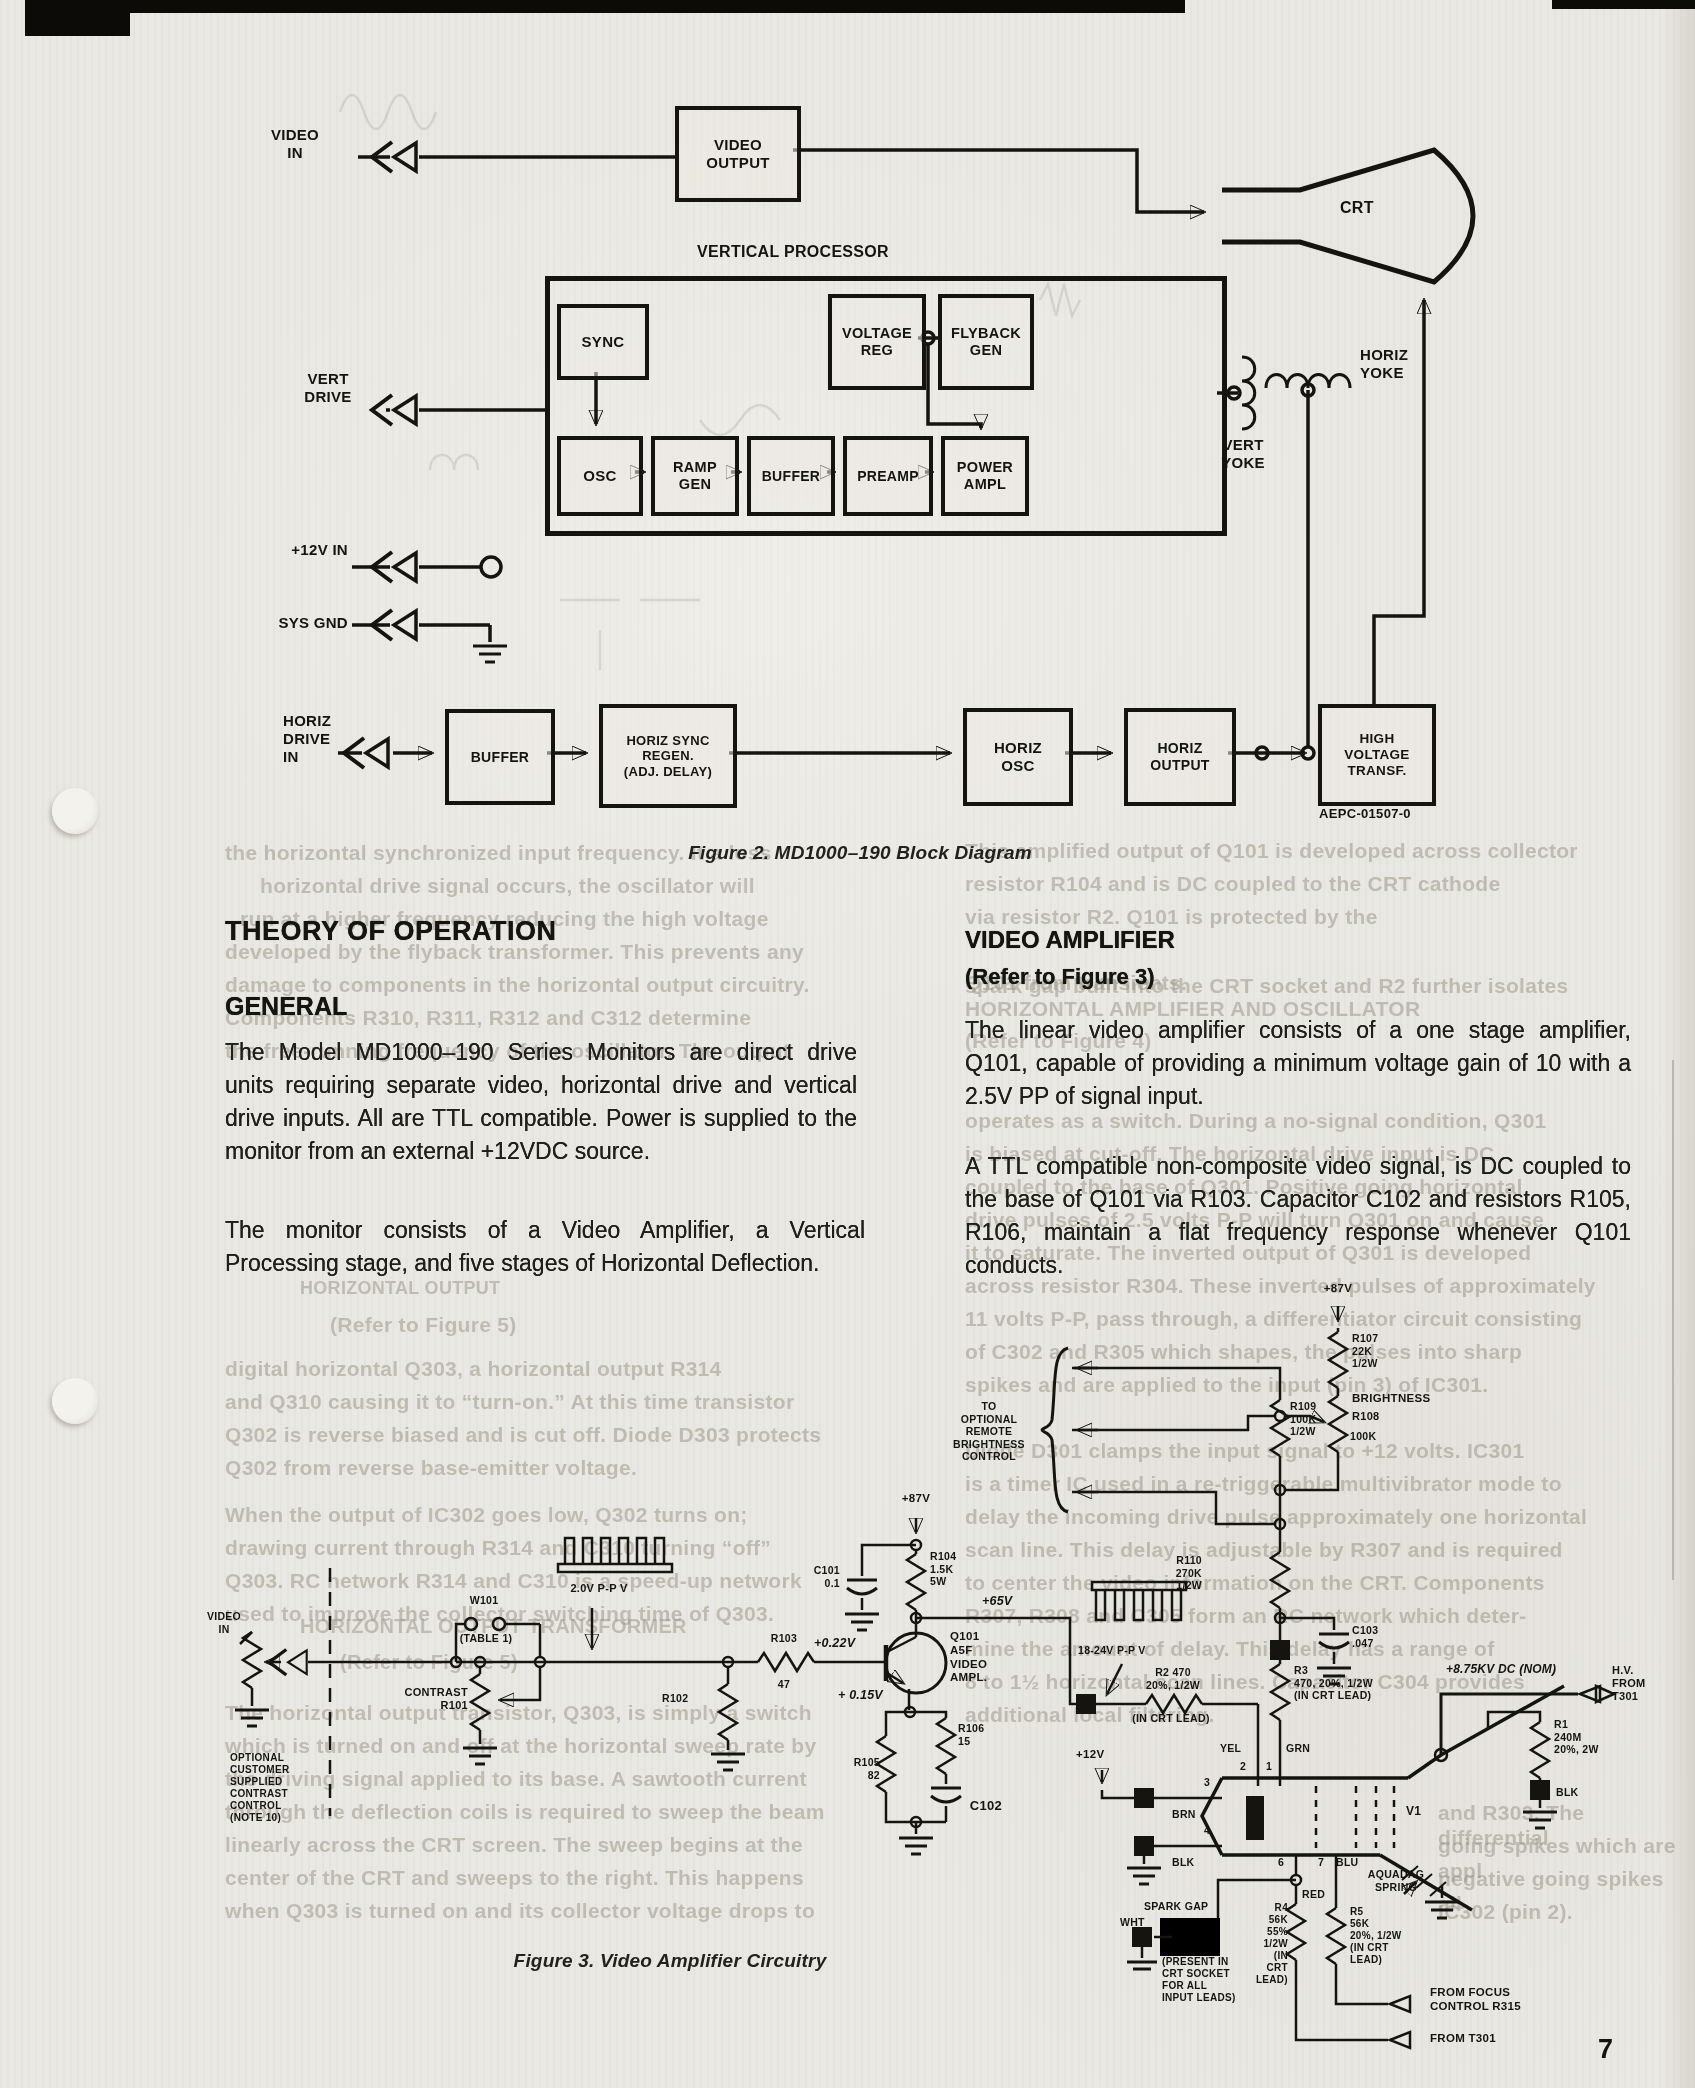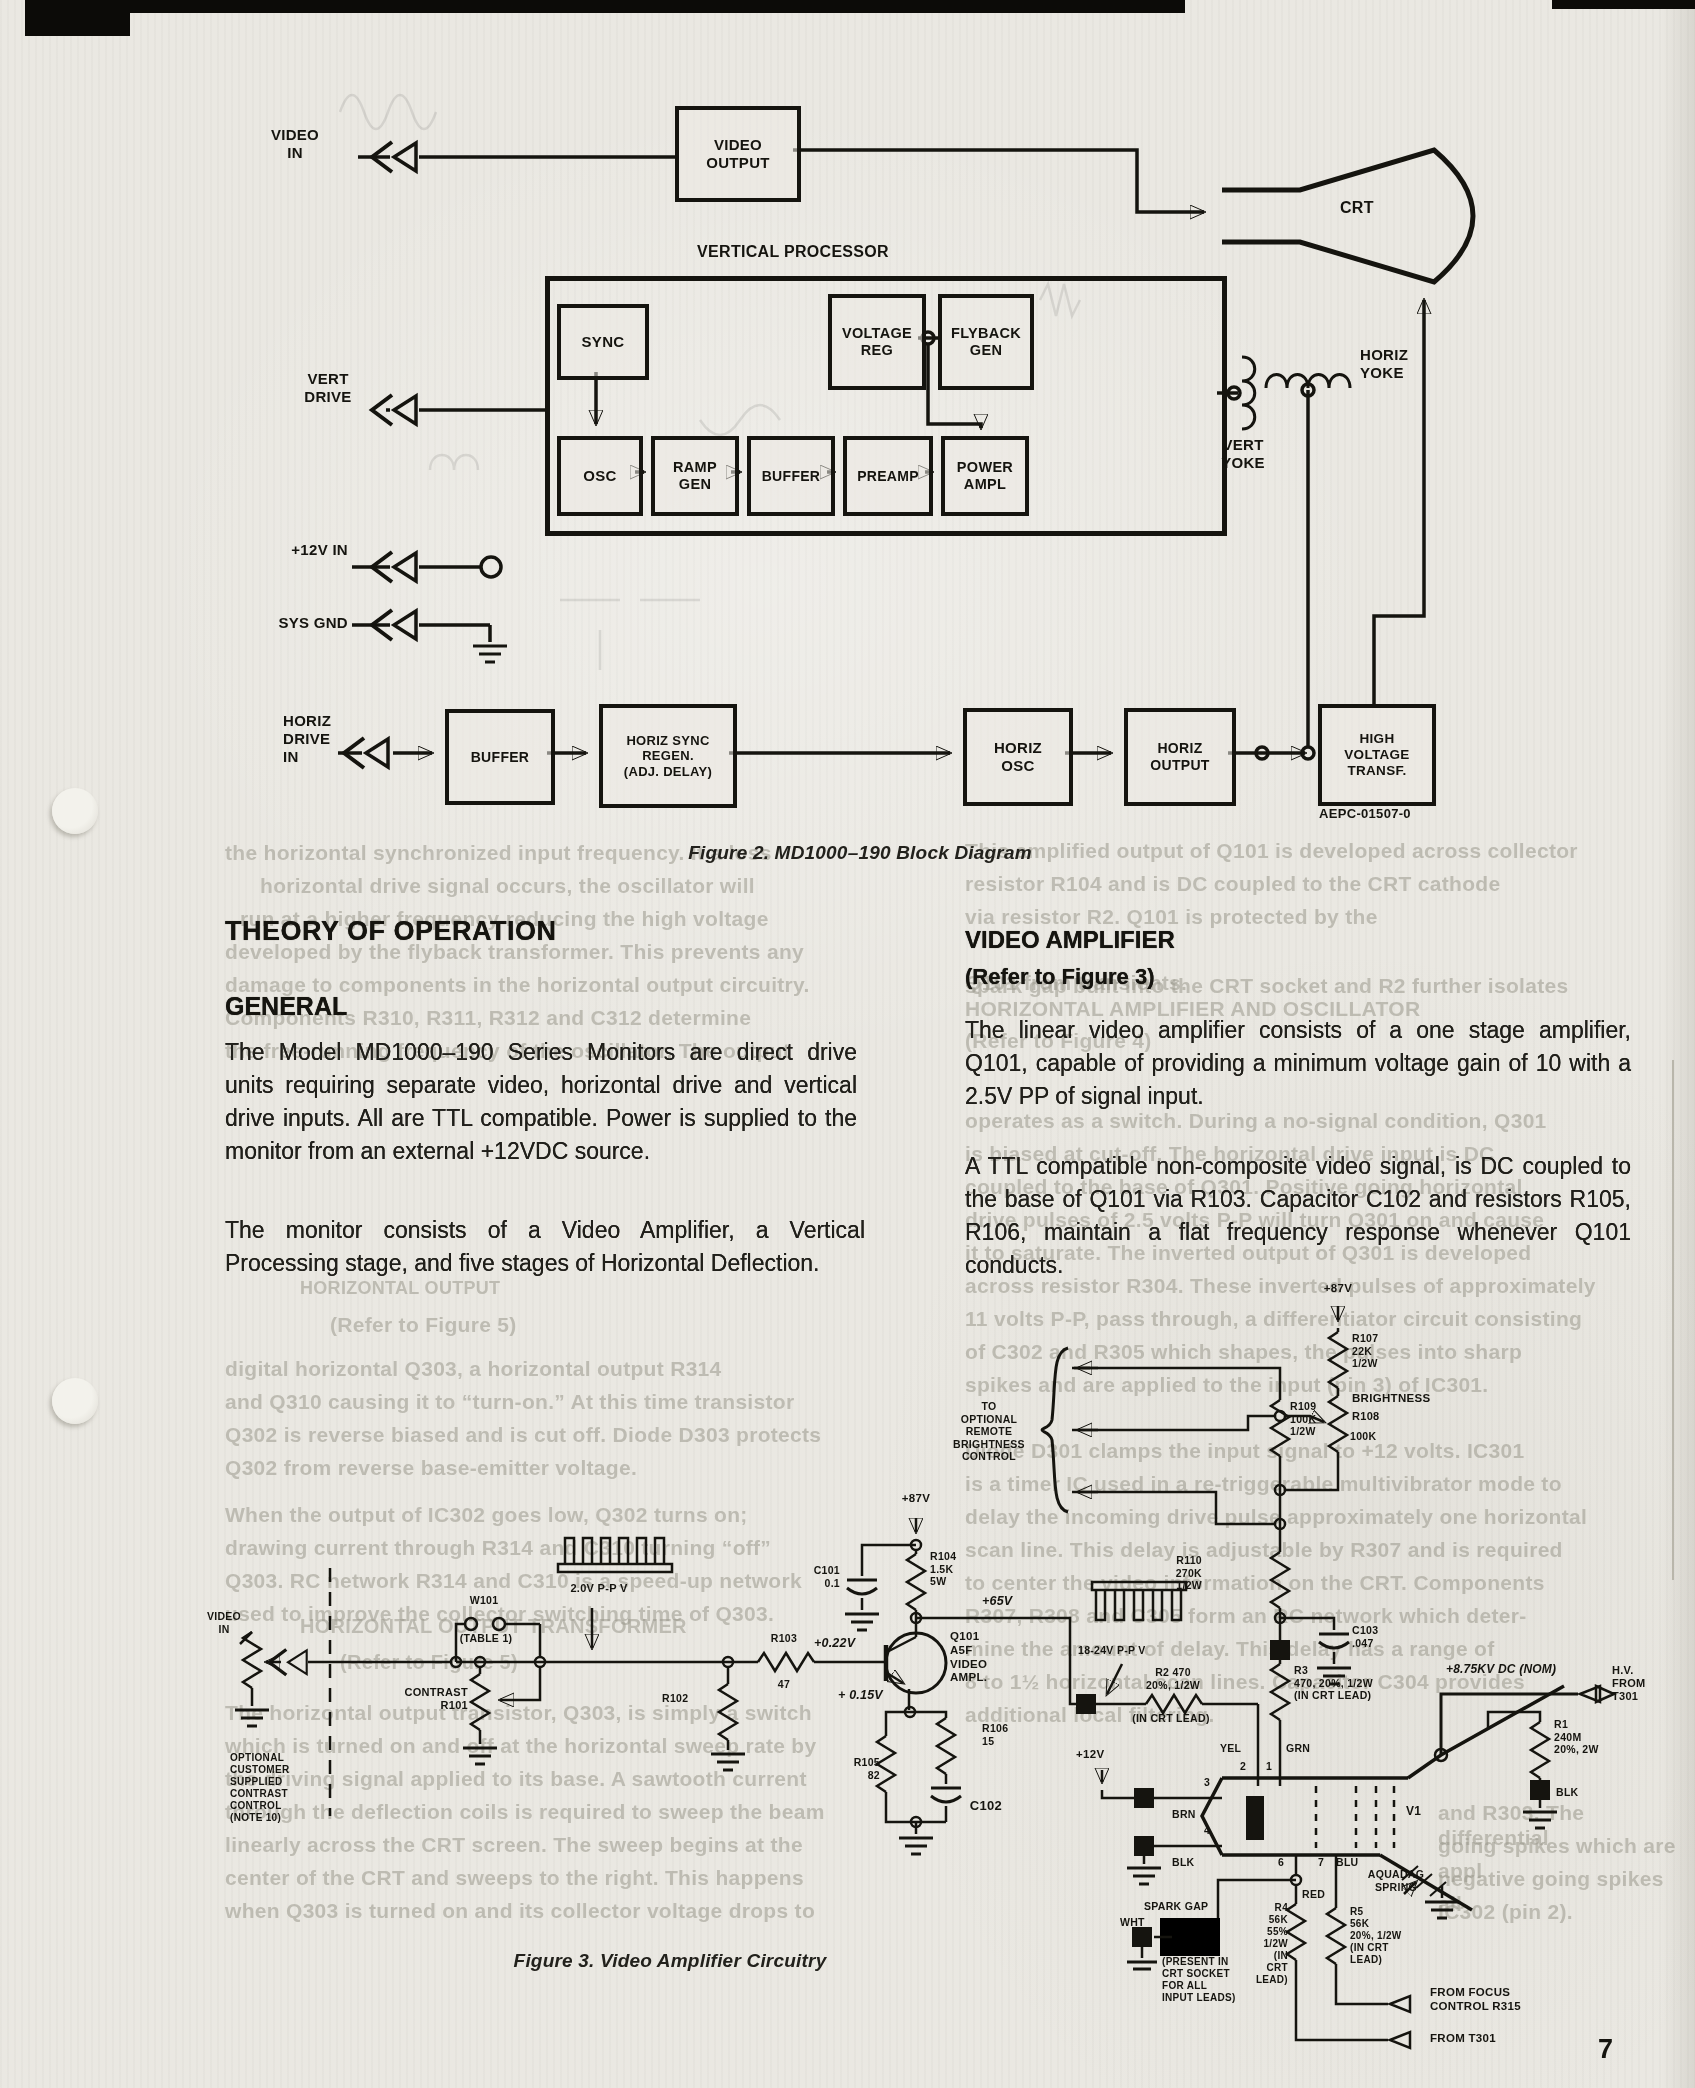--- a/index.html
+++ b/index.html
@@ -419,21 +419,21 @@
 1.5K
 5W</div>
       <div class="lbl it" style="left: 982px; top: 1594px; width: 64px; font-size: 12.5px;">+65V</div>
       <div class="lbl s" style="left: 950px; top: 1630px; width: 66px; font-size: 11.5px; text-align: left;">Q101
 A5F
 VIDEO
 AMPL.</div>
       <div class="lbl it" style="left: 838px; top: 1688px; width: 66px; font-size: 12.5px;">+ 0.15V</div>
       <div class="lbl s" style="left: 832px; top: 1748px; width: 48px; font-size: 10.5px; text-align: right; margin-top: 8px;">R105
 82</div>
-      <div class="lbl s" style="left: 958px; top: 1722px; width: 48px; font-size: 10.5px; text-align: left; margin-left: 24px;">R106
+      <div class="lbl s" style="left: 958px; top: 1722px; width: 48px; font-size: 10.5px; text-align: left;">R106
 15</div>
       <div class="lbl s" style="left: 962px; top: 1786px; width: 48px; font-size: 13px; text-align: center; margin-top: 12px;">C102</div>
       <div class="lbl s" style="left: 1308px; top: 1282px; width: 60px; font-size: 11.5px; text-align: center;">+87V</div>
       <div class="lbl s" style="left: 1352px; top: 1332px; width: 52px; font-size: 10.5px; text-align: left;">R107
 22K
 1/2W</div>
       <div class="lbl s" style="left: 1352px; top: 1392px; width: 120px; font-size: 11.5px; text-align: left;">BRIGHTNESS</div>
       <div class="lbl s" style="left: 1352px; top: 1410px; width: 60px; font-size: 11px; text-align: left;">R108</div>
       <div class="lbl s" style="left: 1350px; top: 1430px; width: 50px; font-size: 10.5px; text-align: left;">100K</div>
       <div class="lbl s" style="left: 928px; top: 1400px; width: 122px; font-size: 10.5px; text-align: center;">TO

